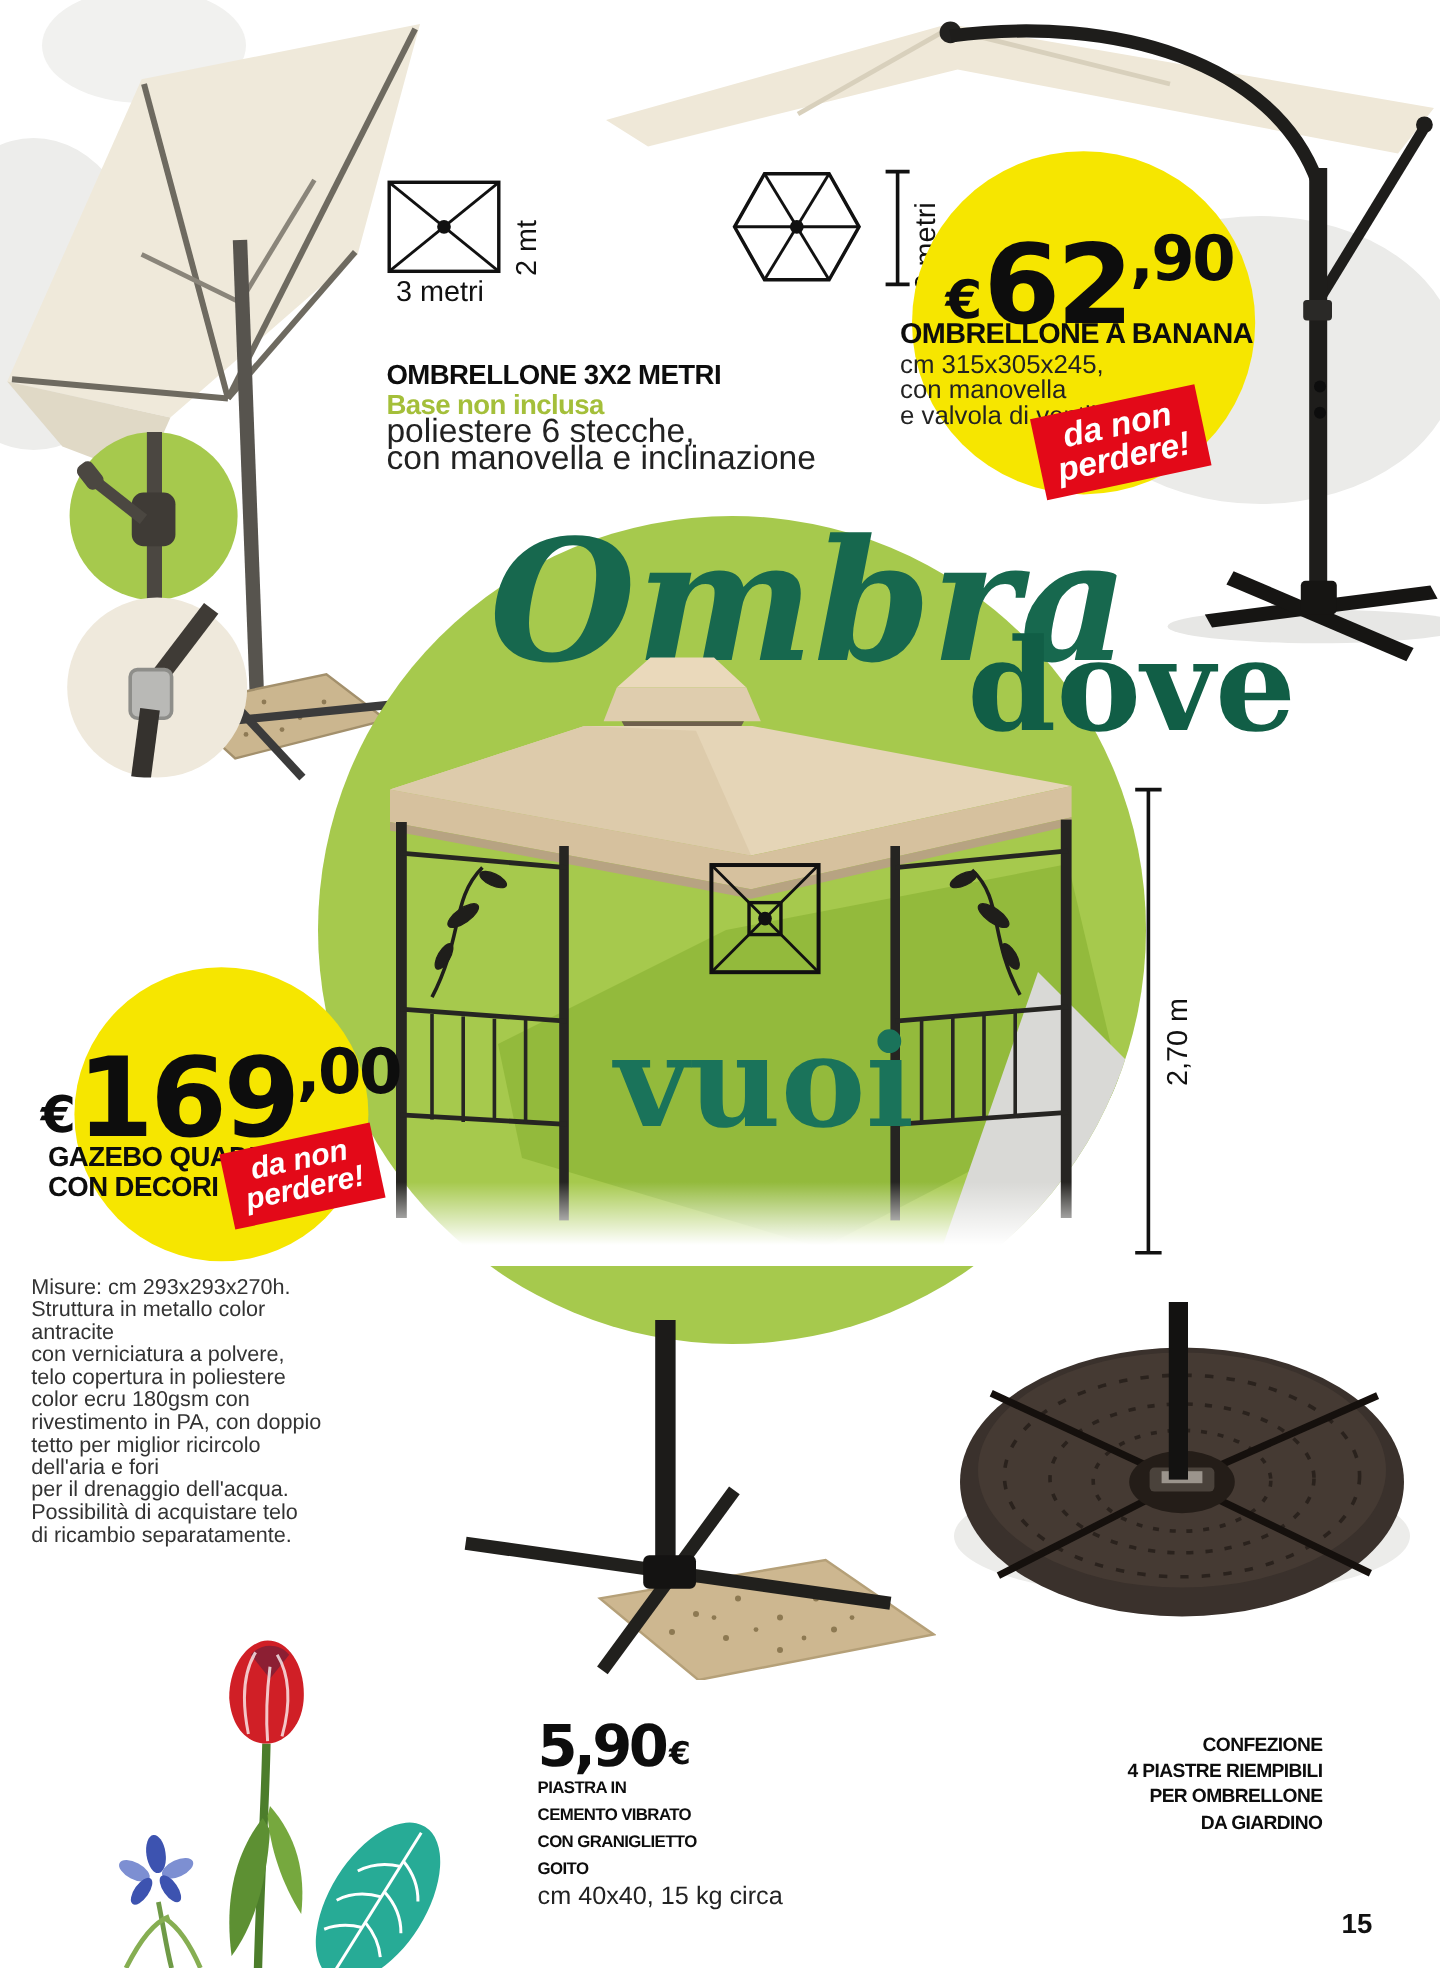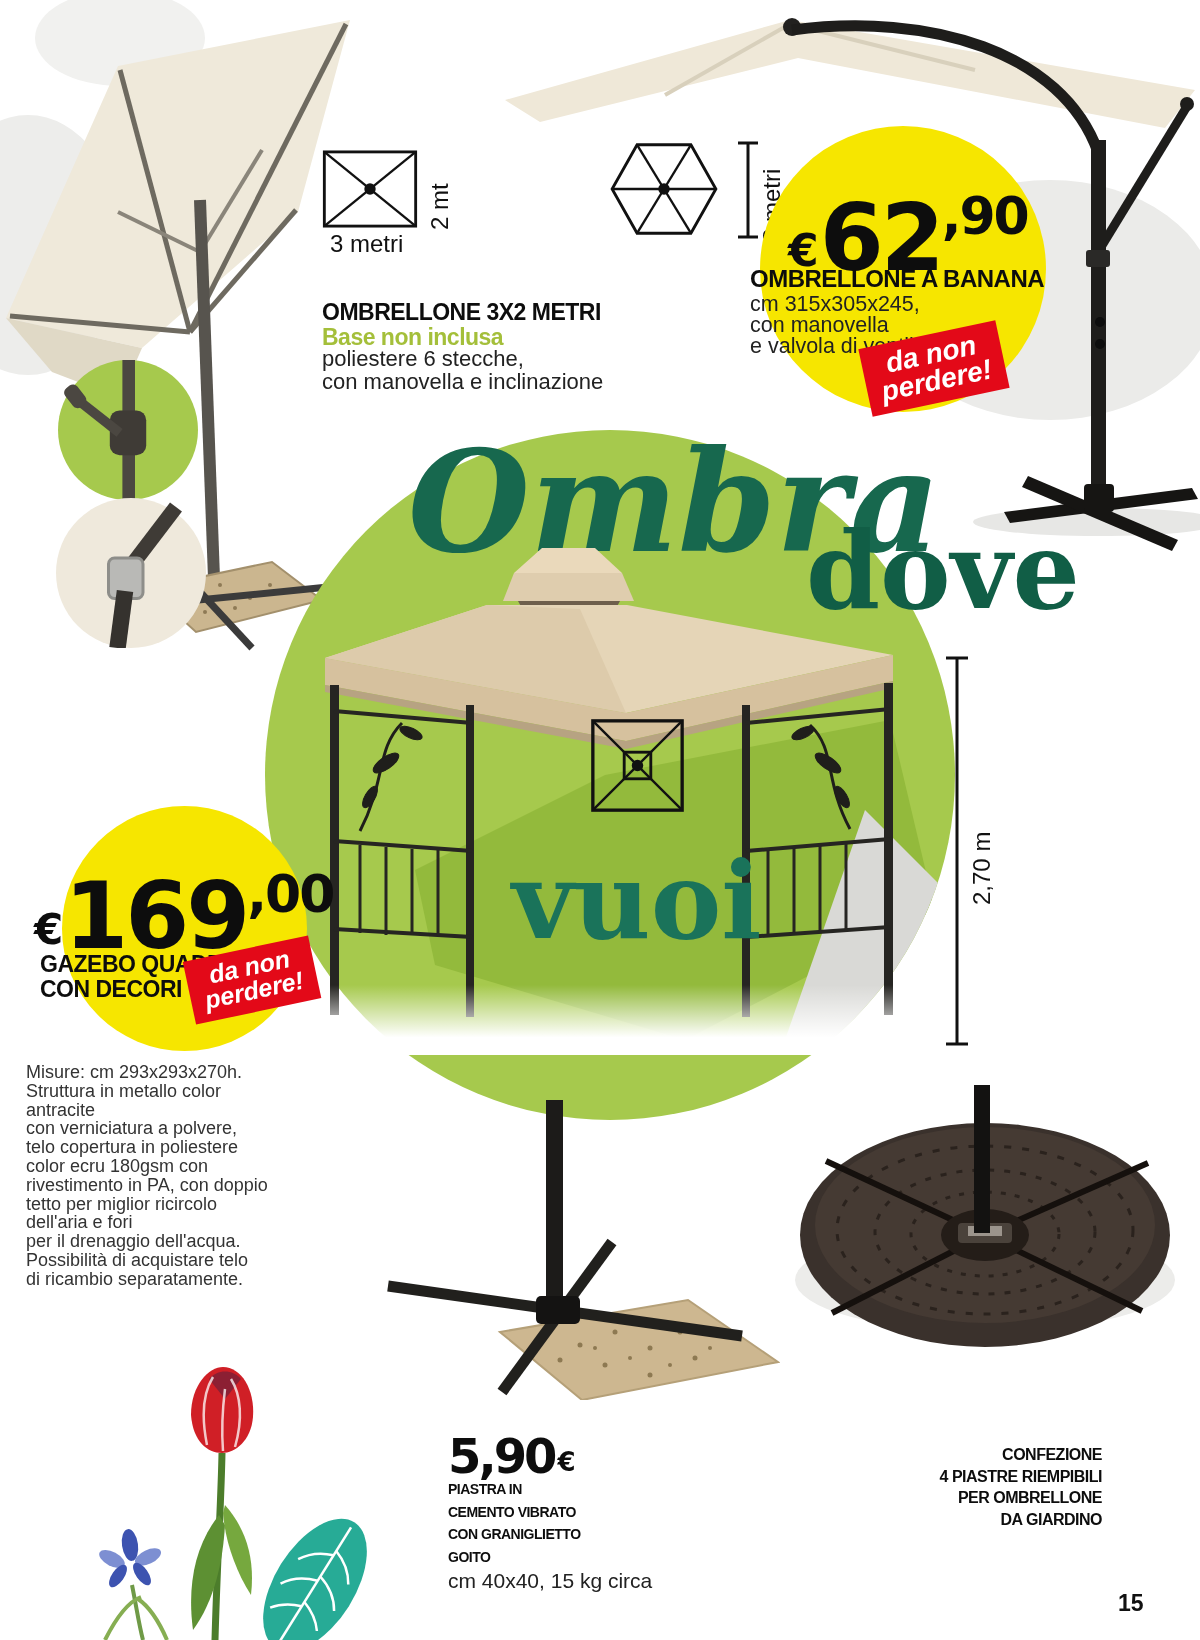--- a/index.html
+++ b/index.html
@@ -11,21 +11,21 @@
   .price .cur-sm{font-size:30px;letter-spacing:0;vertical-align:3px;margin-left:3px;font-weight:700;}
   .price-mid{font-size:60px;}
   .price-sm{font-size:48px;}
   .price-sm .cur-sm{font-size:26px;vertical-align:2px;}
   .price-big .eur{font-size:44px;letter-spacing:-1px;vertical-align:4px;margin-right:2px;}
   .price-big .int{font-size:92px;}
   .price-big .dec{font-size:52px;vertical-align:36px;letter-spacing:-2px;}
   
   .pname{font-size:23px;font-weight:800;letter-spacing:-0.5px;line-height:25px;color:#0d0d0d;white-space:nowrap;}
   .pnote{font-size:23px;font-weight:800;letter-spacing:-0.5px;color:#a4bf3a;white-space:nowrap;}
-  .pdesc{font-size:22px;font-weight:400;line-height:22.5px;color:#222;white-space:nowrap;}
+  .pdesc{font-size:28px;font-weight:400;line-height:22.5px;color:#222;white-space:nowrap;}
   .dimlabel{font-size:24px;font-weight:500;color:#111;white-space:nowrap;}
   .vtext{writing-mode:vertical-rl;transform:rotate(180deg);}
   .rightal{text-align:right;}
   
   .circle{border-radius:50%;}
   .yellow{background:#f6e600;}
   .greenbg{background:#a6c94d;}
   .badge{background:#e30918;color:#fff;font-weight:800;font-style:italic;text-align:center;
          line-height:0.95;transform:rotate(-12deg);padding:7px 14px 9px;white-space:nowrap;}
   .badge span{display:block;}

